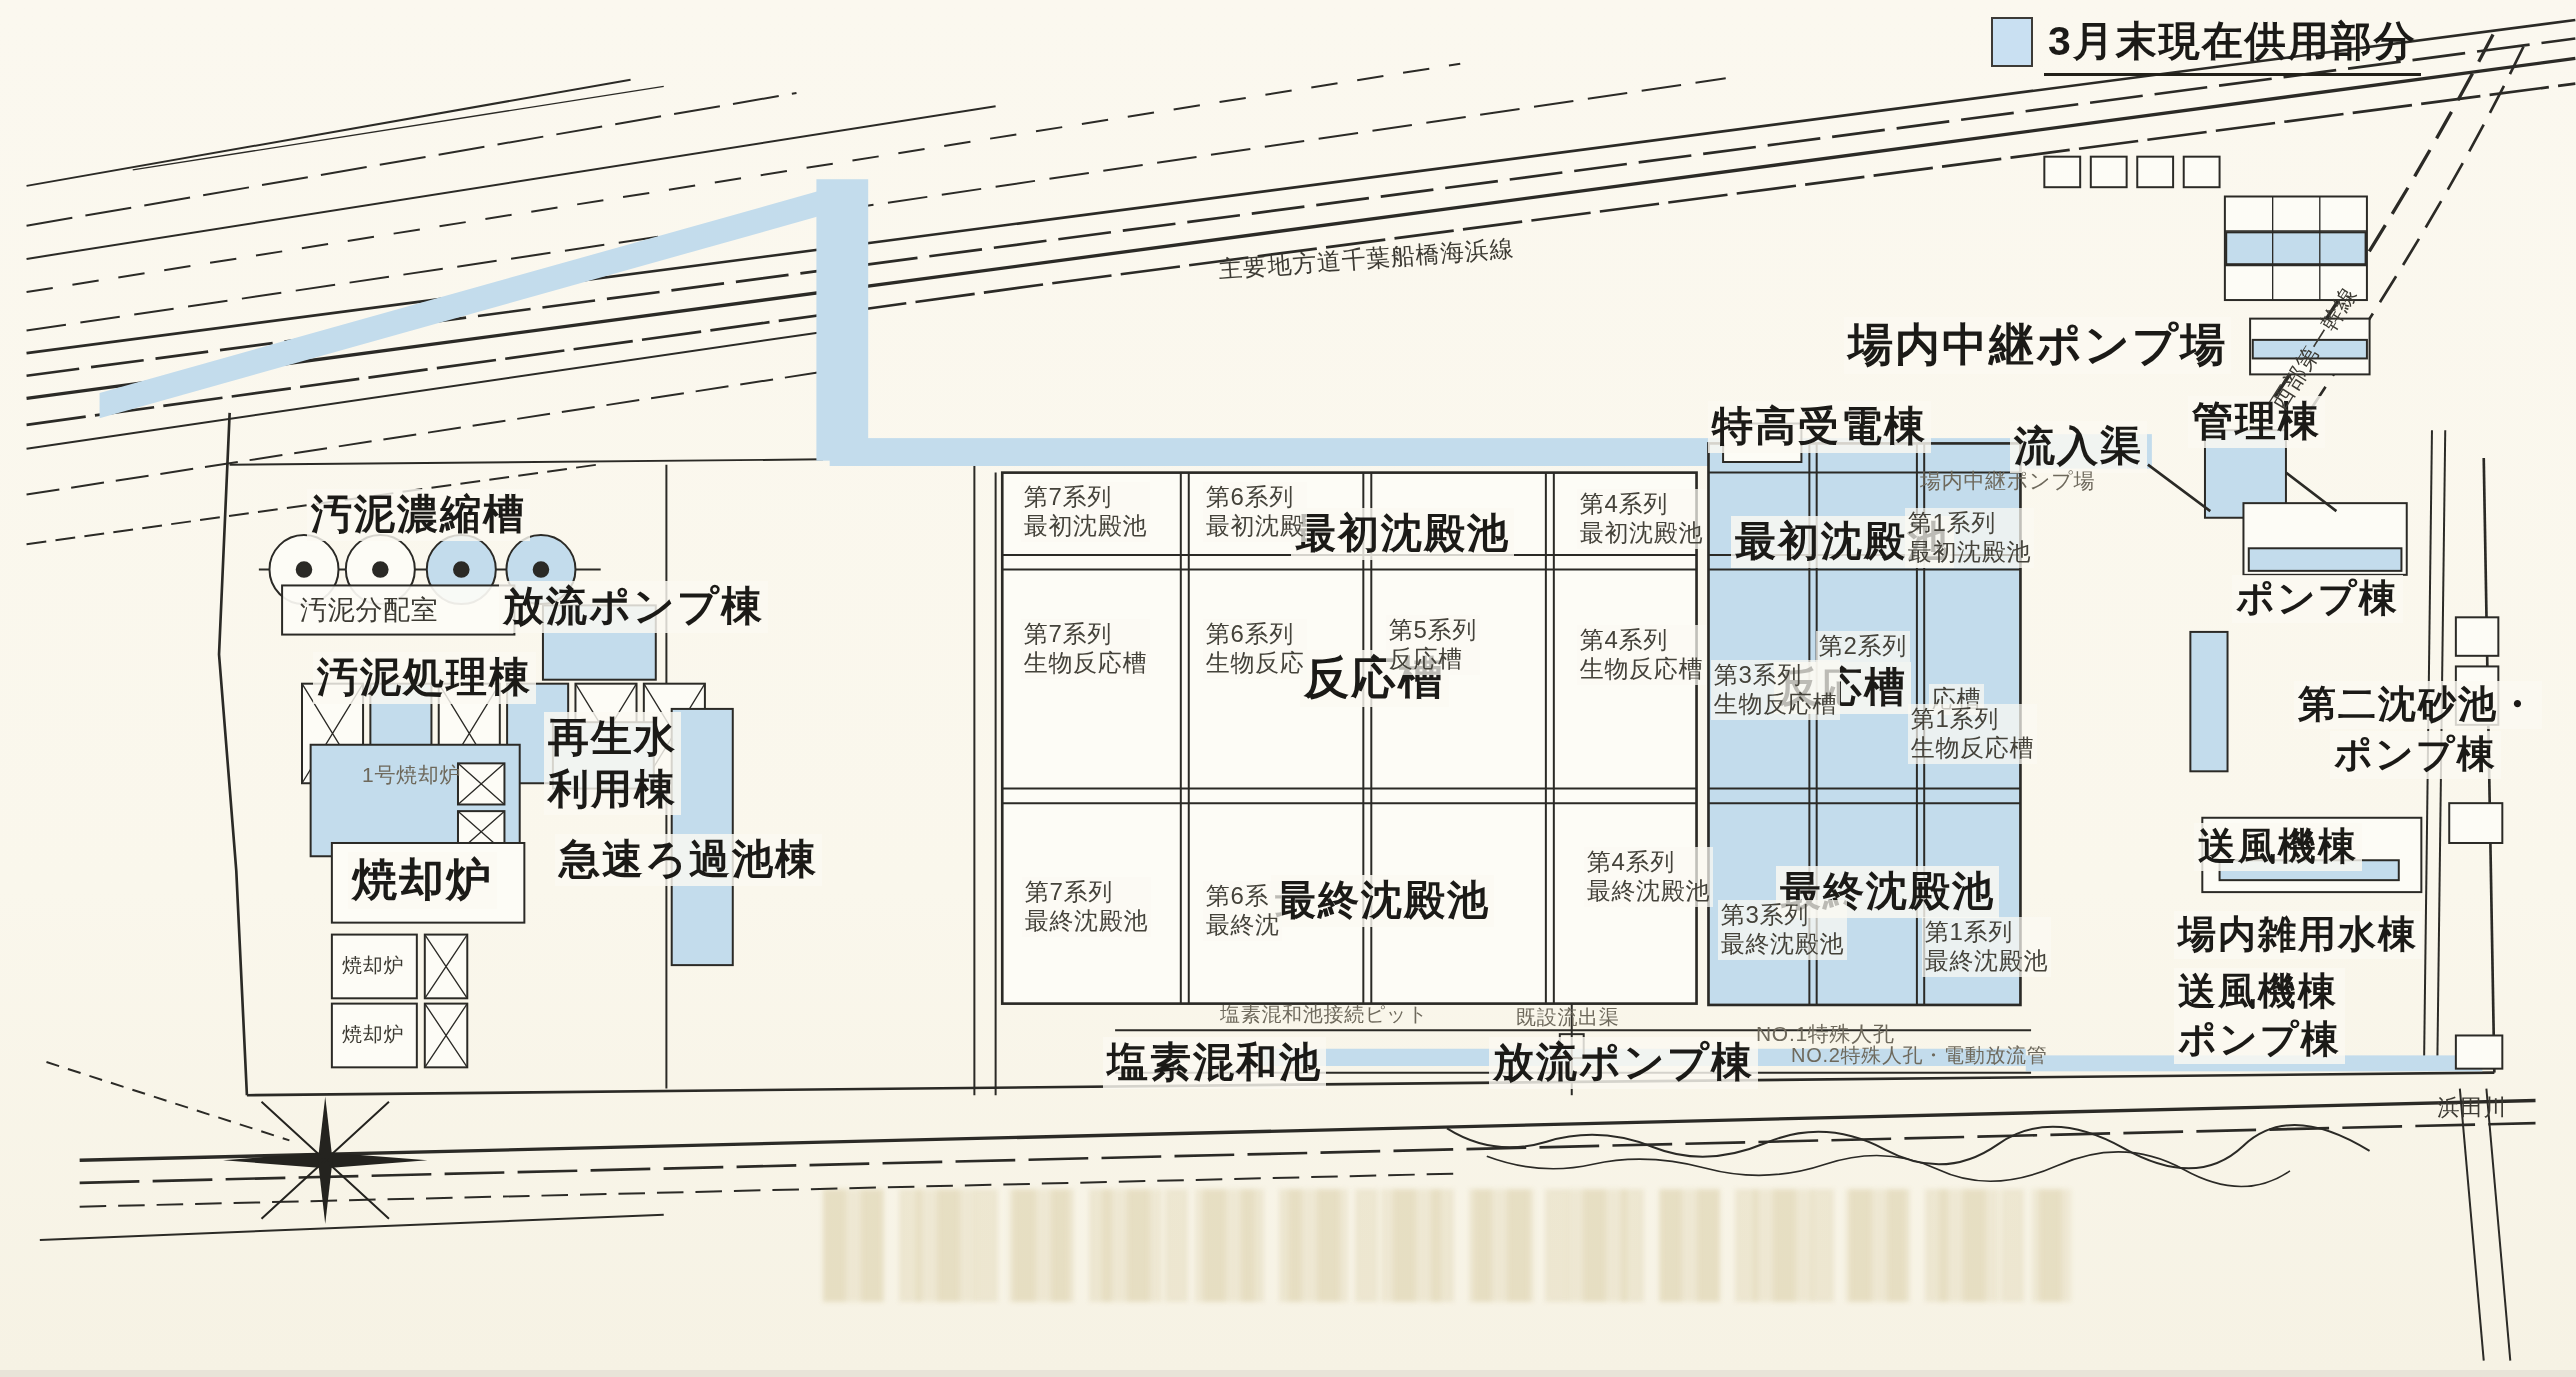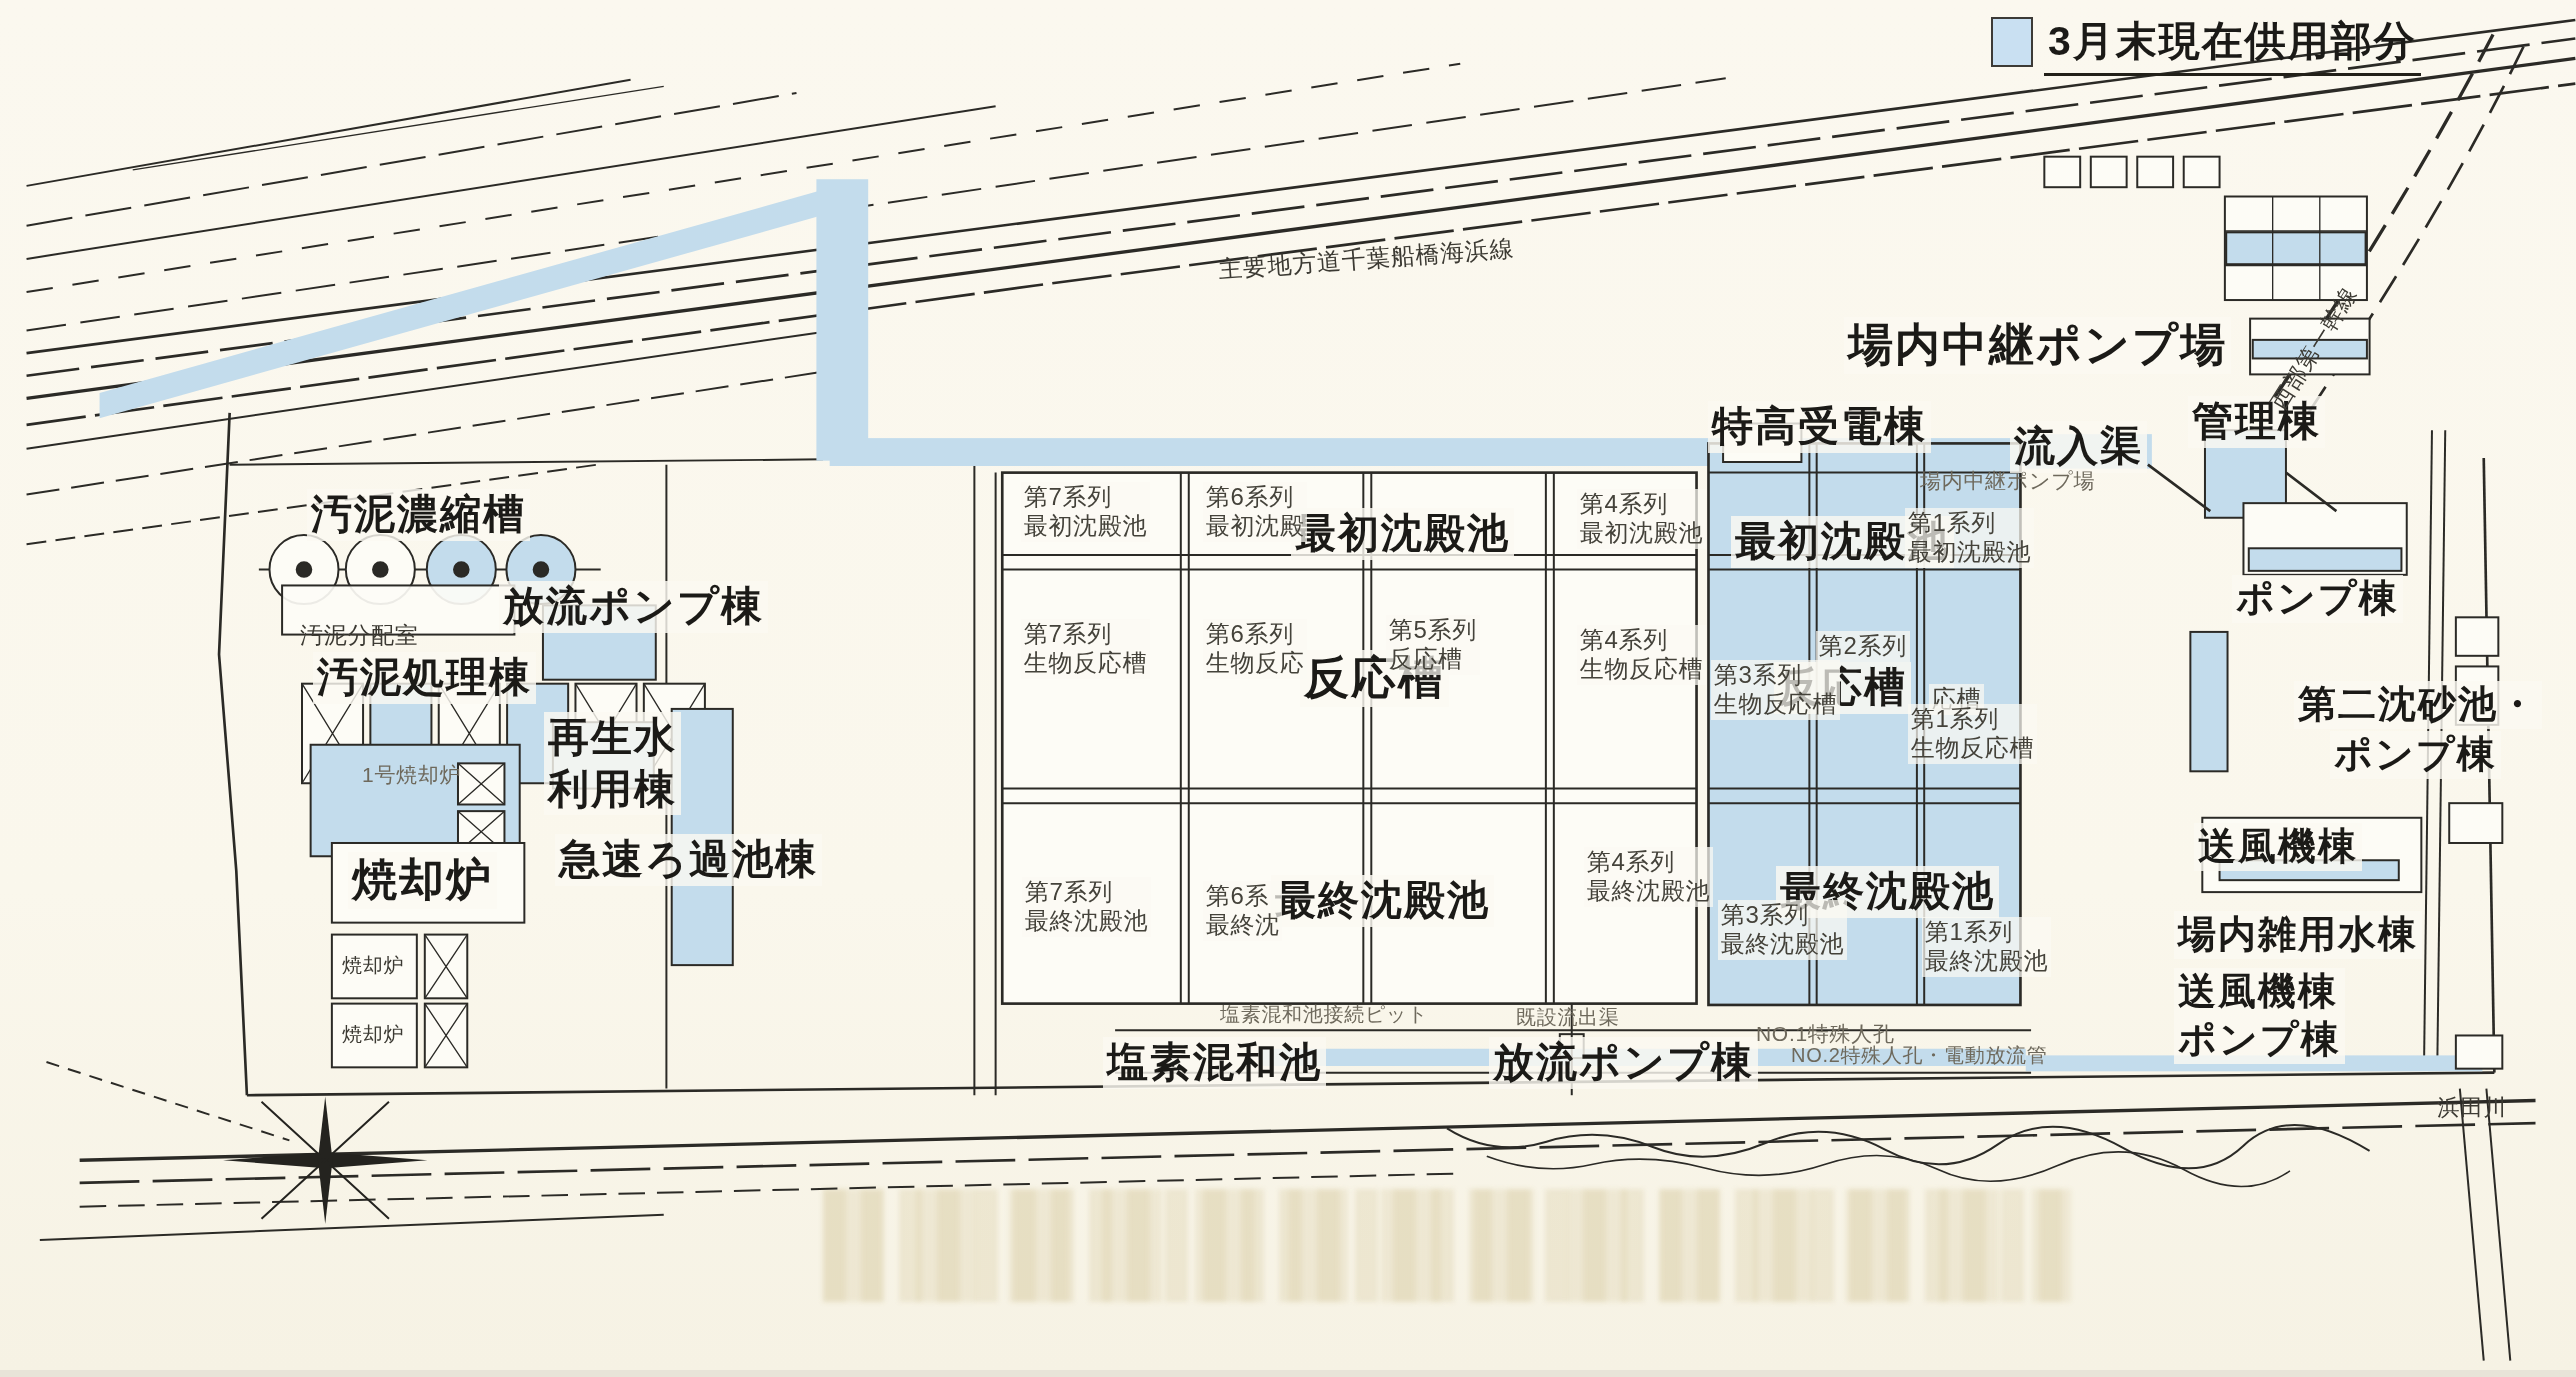--- a/index.html
+++ b/index.html
@@ -230,21 +230,21 @@
 最終沈殿池</div>
   <div class="sm" style="left:1203px;top:881px">第6系
 最終沈</div>
   <div class="sm" style="left:1584px;top:847px">第4系列
 最終沈殿池</div>
   <div class="sm" style="left:1718px;top:900px">第3系列
 最終沈殿池</div>
   <div class="sm" style="left:1922px;top:917px">第1系列
 最終沈殿池</div>
 
-  <div class="tiny dark" style="left:300px;top:620px;font-size:23px">汚泥分配室</div>
+  <div class="tiny dark" style="left:300px;top:592px;font-size:27px">汚泥分配室</div>
   <div class="tiny" style="left:362px;top:761px;font-size:21px">1号焼却炉</div>
   <div class="tiny dark" style="left:342px;top:952px">焼却炉</div>
   <div class="tiny dark" style="left:342px;top:1021px">焼却炉</div>
   <div class="tiny" style="left:1220px;top:1001px">塩素混和池接続ピット</div>
   <div class="tiny" style="left:1516px;top:1004px">既設流出渠</div>
   <div class="tiny" style="left:1756px;top:1020px;font-size:21px">NO.1特殊人孔</div>
   <div class="tiny" style="left:1791px;top:1042px">NO.2特殊人孔・電動放流管</div>
   <div class="tiny" style="left:1920px;top:467px;font-size:21px">場内中継ポンプ場</div>
 
   <div class="tiny dark" style="left:1218px;top:243px;font-size:24px;transform:rotate(-4.2deg)">主要地方道千葉船橋海浜線</div>

